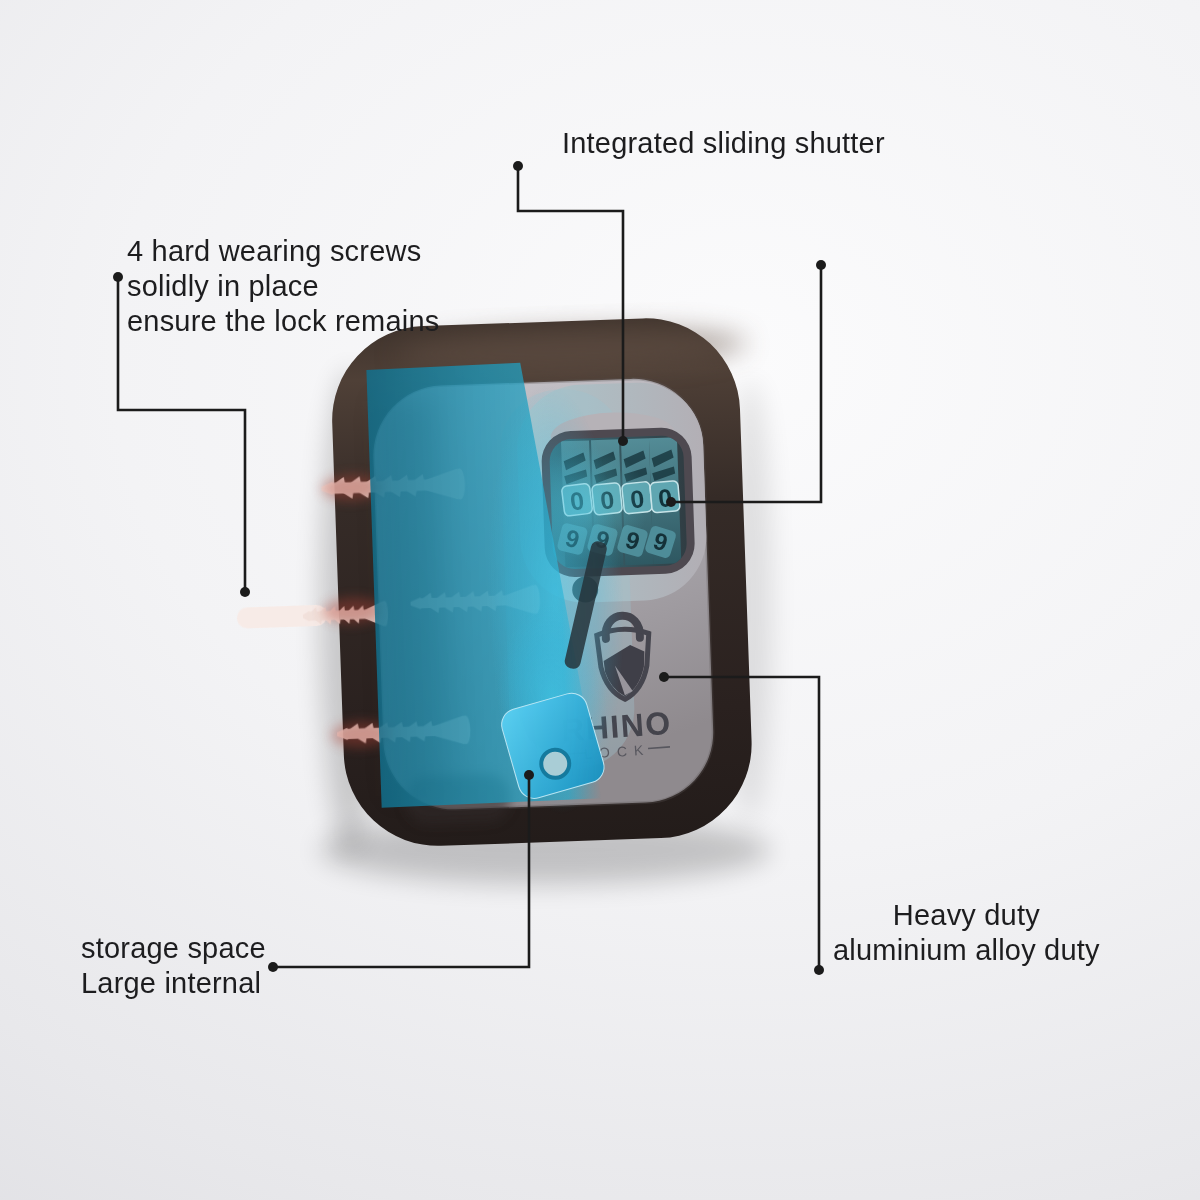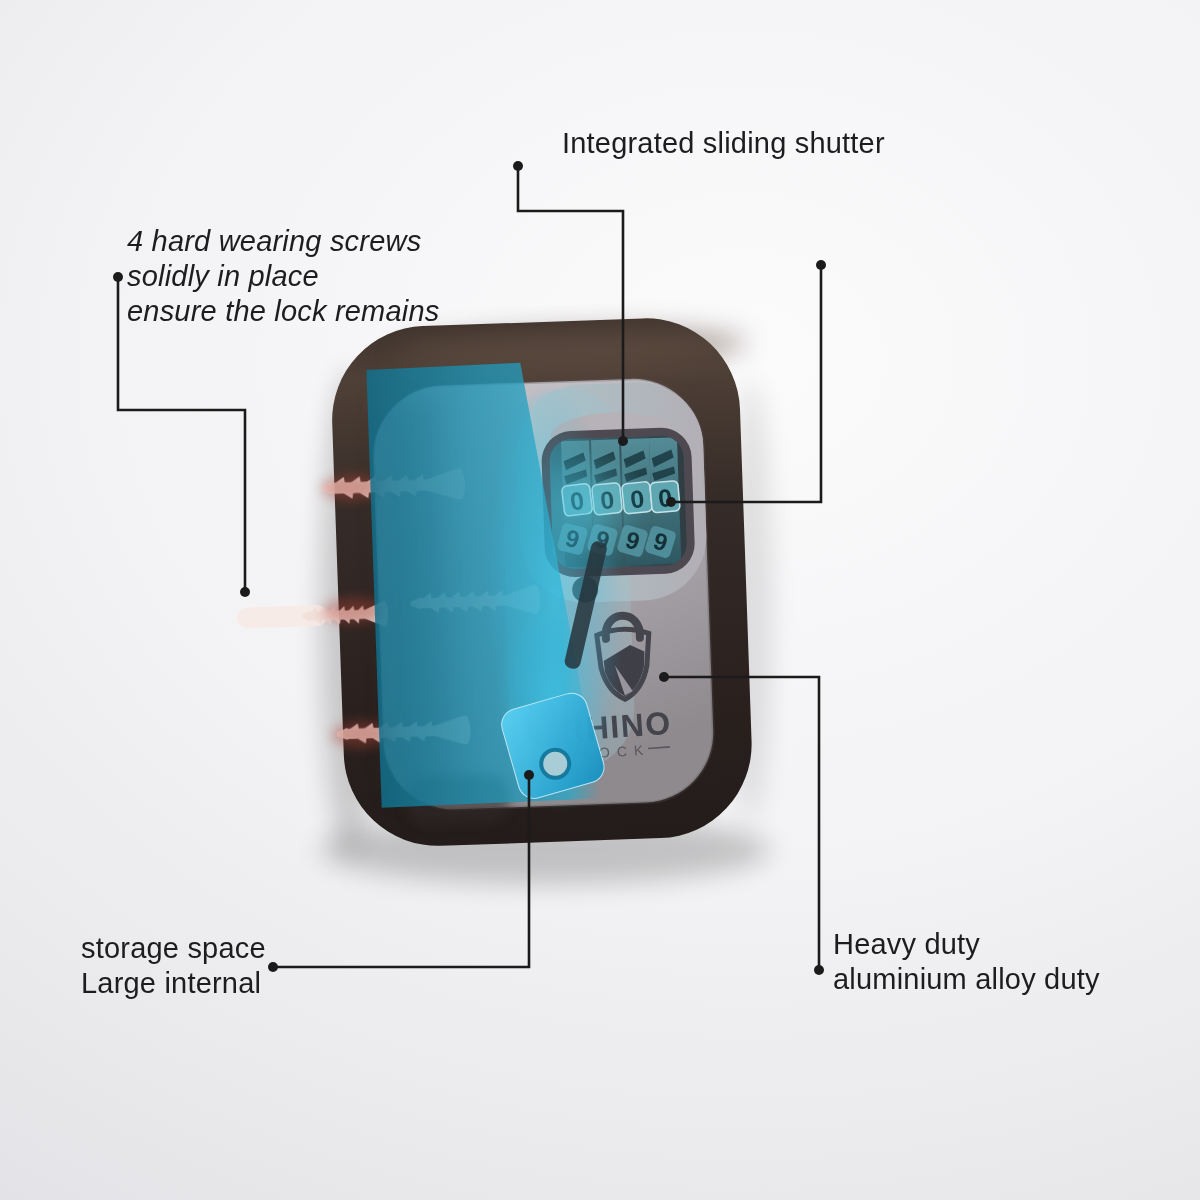--- a/index.html
+++ b/index.html
@@ -226,30 +226,30 @@
       <circle cx="529" cy="775" r="5"></circle>
       <circle cx="819" cy="970" r="5"></circle>
       <circle cx="664" cy="677" r="5"></circle>
     </g>
   </svg>
 
   <div class="callout" style="left:531px; top:126px;margin-left:31px;">
     <div class="ln">Integrated sliding shutter</div>
   </div>
 
-  <div class="callout" style="left:127px; top:224px;font-style:italic;">
+  <div class="callout" style="left:127px; top:234px;">
     <div class="ln">4 hard wearing screws</div>
     <div class="ln">solidly in place</div>
     <div class="ln">ensure the lock remains</div>
   </div>
 
 
   <div class="callout" style="left:81px; top:931px;">
     <div class="ln">storage space</div>
     <div class="ln">Large internal</div>
   </div>
 
-  <div class="callout" style="left:833px; top:927px;">
+  <div class="callout" style="left:833px; top:898px;text-align:center;">
     <div class="ln">Heavy duty</div>
     <div class="ln">aluminium alloy duty</div>
   </div>
 
 </div>
 
 </body></html>

